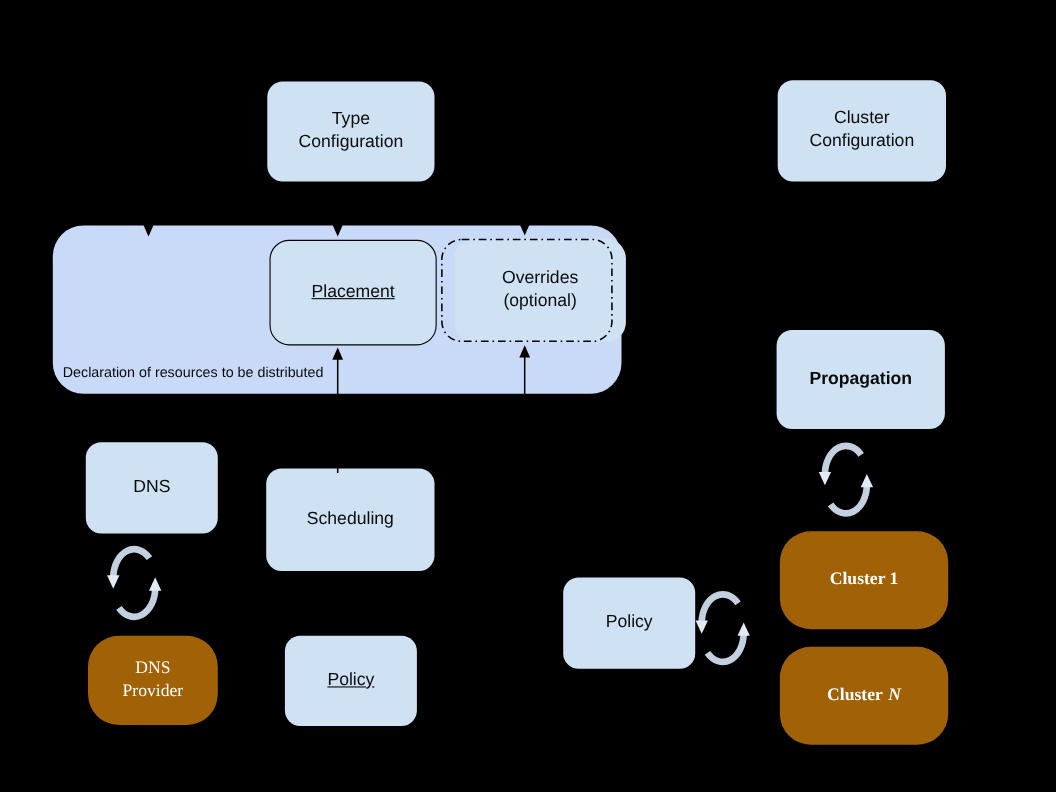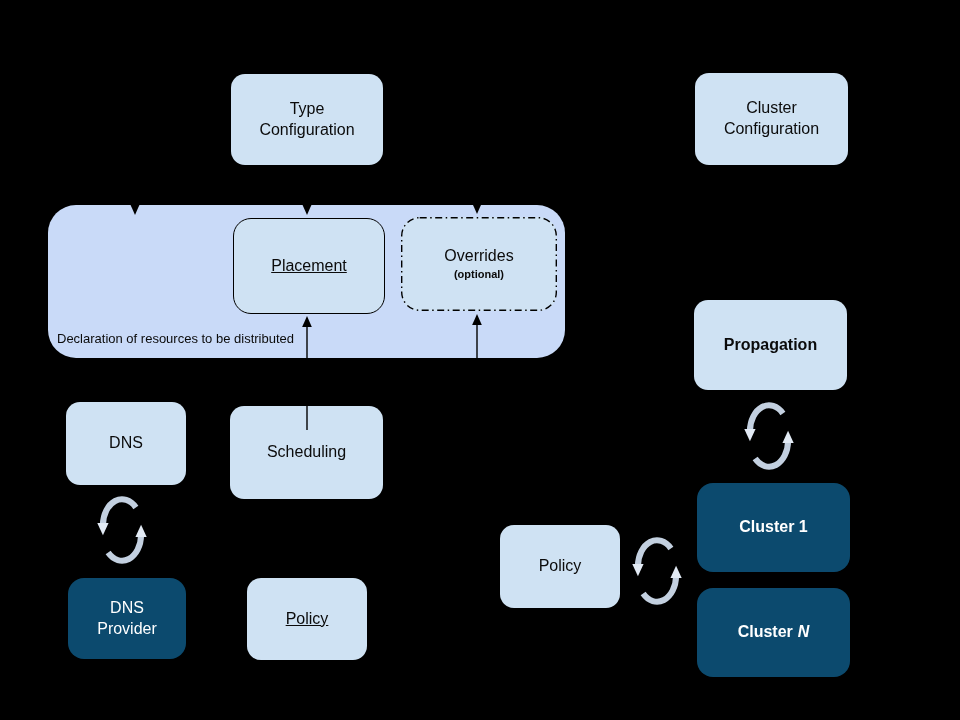--- a/index.html
+++ b/index.html
@@ -3,34 +3,34 @@
 <meta charset="utf-8">
 <style>
   html,body{margin:0;padding:0;background:#000;}
   .stage{
     position:relative;width:960px;height:720px;background:#000;overflow:hidden;
     font-family:"Liberation Sans", sans-serif;
   }
   .node{
     position:absolute;display:flex;align-items:center;justify-content:center;
     text-align:center;background:#cfe2f3;color:#0b0b0b;font-size:16px;
-    line-height:1.3;border-radius:14px;
+    line-height:1.3;border-radius:14px;margin-left:12px;
   }
   .node .lbl{white-space:pre-line;}
   .bordered{border:1.4px solid #000;border-radius:18px;}
   .noborder{border:none;border-radius:18px;}
-  .blue{background:#0c4a6e;color:#ffffff;border-radius:16px;}
+  .blue{background:#a16207;color:#ffffff;border-radius:28px;font-family:Liberation Serif, serif;}
   .bold{font-weight:bold;}
   .container-box{
     position:absolute;background:#c9daf8;border-radius:28px;
   }
   .caption{
     position:absolute;color:#0b0b0b;font-size:13px;white-space:nowrap;
   }
-  .sub{font-size:11px;display:block;font-weight:bold;}
+  .sub{font-size:16px;display:block;}
   .overlay{position:absolute;left:0;top:0;pointer-events:none;}
   .sync{position:absolute;}
   .row{display:flex;gap:5px;align-items:baseline;}
 </style>
 </head>
 <body>
 
 <div class="stage">
 
   <div class="container-box" style="left:48px;top:205px;width:517px;height:153px;"></div>
@@ -51,21 +51,21 @@
   <div class="node noborder" style="left:401px;top:217px;width:156px;height:94px;">
     <span class="lbl">
       <span>Overrides</span>
       <span class="sub">(optional)</span>
     </span>
   </div>
 
   <div class="node" style="left:66px;top:402px;width:120px;height:83px;">
     <span class="lbl">DNS</span>
   </div>
-  <div class="node" style="left:230px;top:406px;width:153px;height:93px;">
+  <div class="node" style="left:230px;top:426px;width:153px;height:93px;">
     <span class="lbl">Scheduling</span>
   </div>
   <div class="node blue" style="left:68px;top:578px;width:118px;height:81px;">
     <span class="lbl">DNS
 Provider</span>
   </div>
   <div class="node" style="left:247px;top:578px;width:120px;height:82px;text-decoration:underline;">
     <span class="lbl">Policy</span>
   </div>
 

